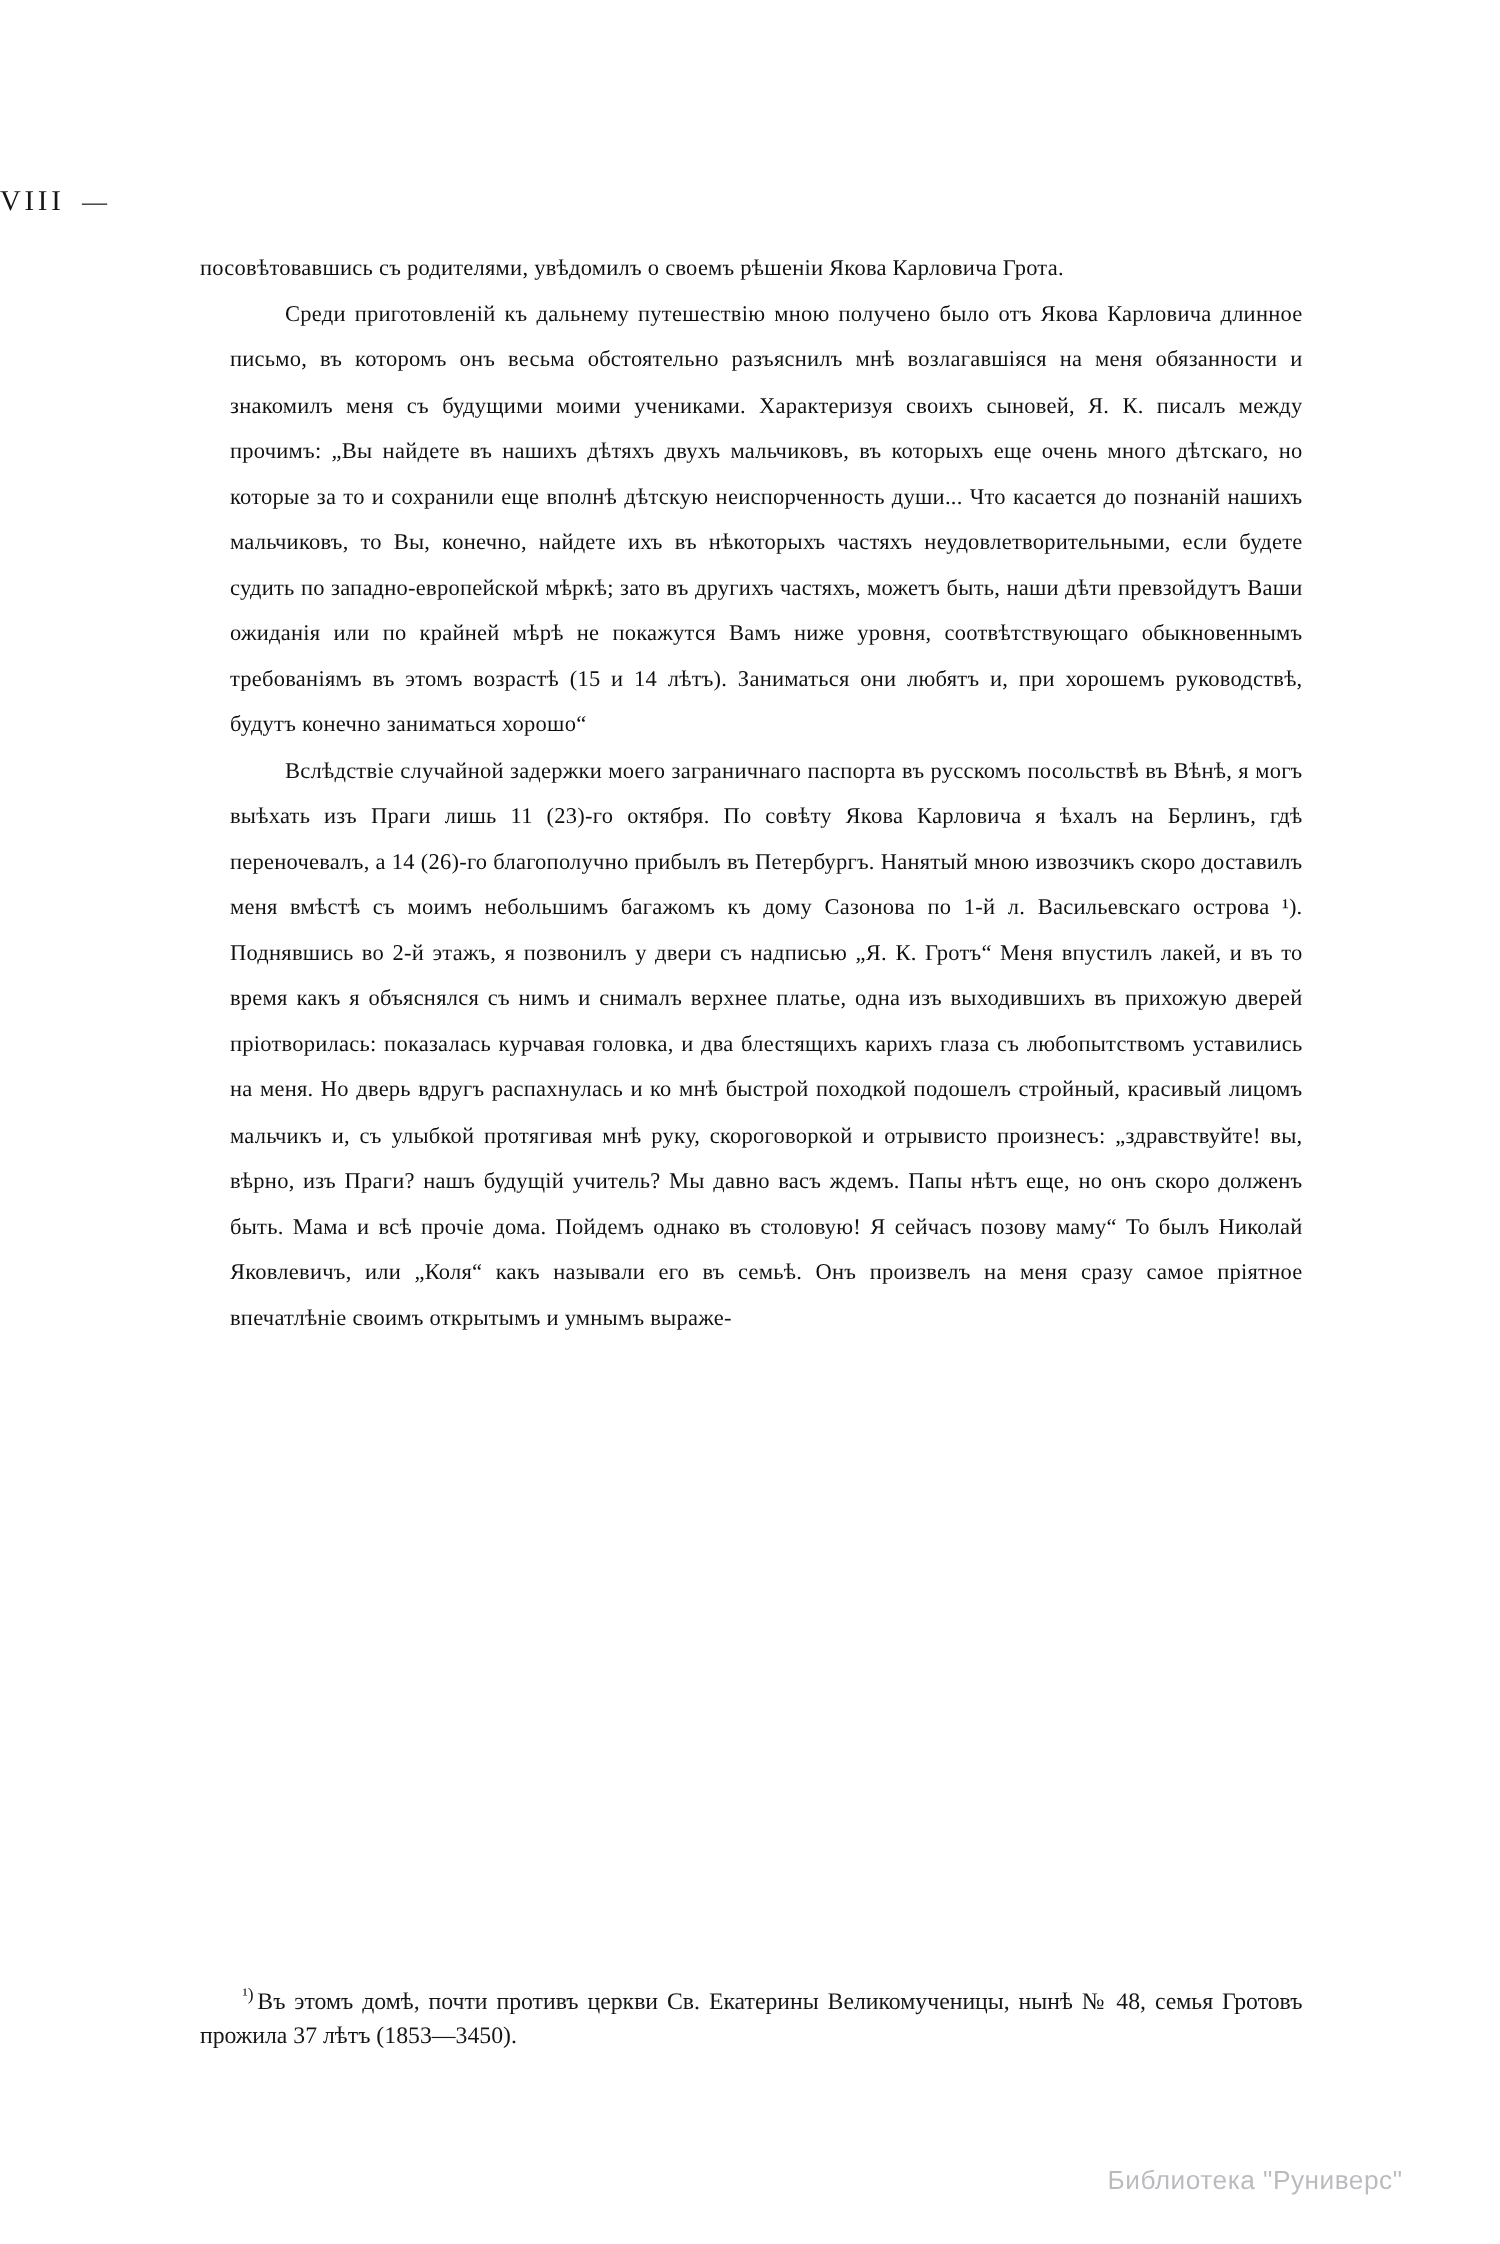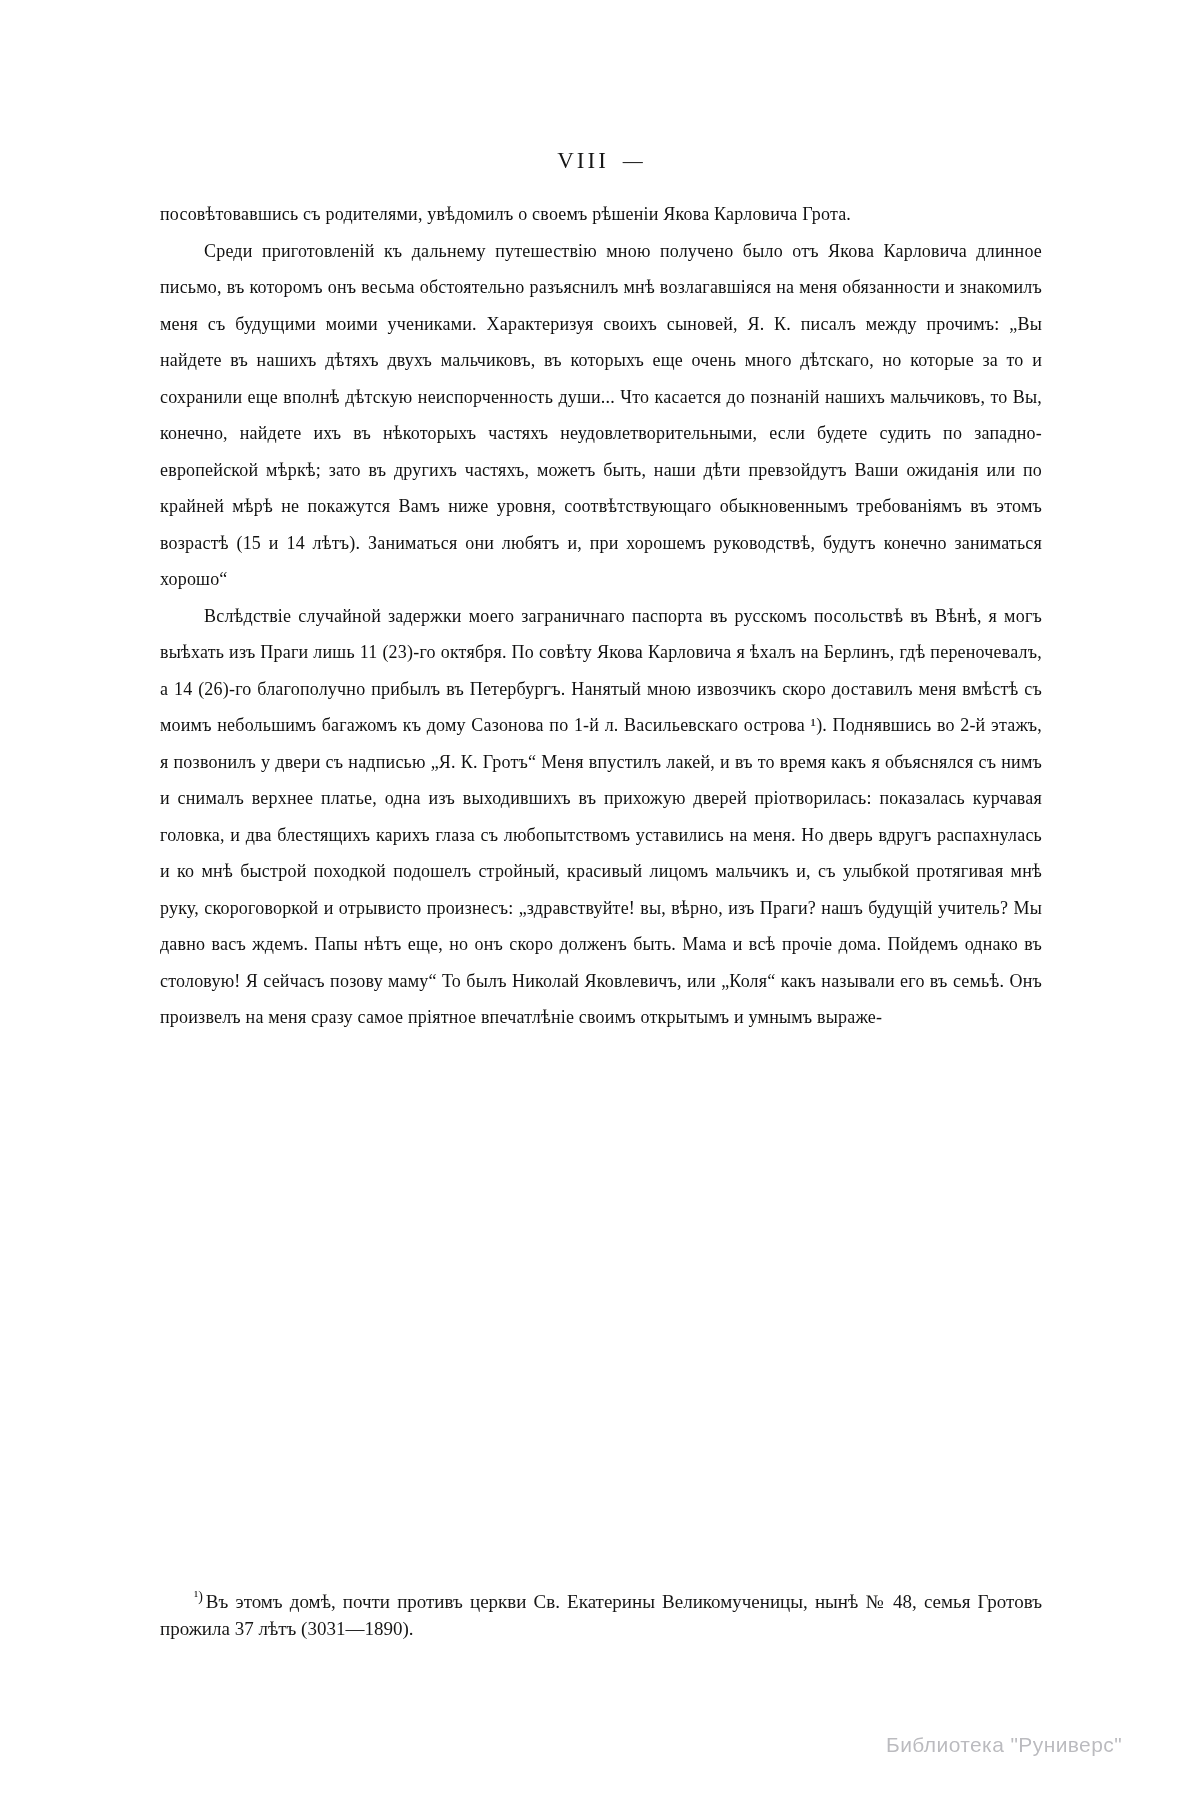--- a/index.html
+++ b/index.html
@@ -20,21 +20,21 @@
     top: 0; left: 0;
     width: 1200px;
     height: 1795px;
     background: #fdfdfc;
   }
   .page-header {
     position: absolute;
     top: 148px;
     left: 0;
     width: 1200px;
-    text-align: center;
+    text-align: left;
     font-size: 23px;
     letter-spacing: 3px;
     color: #1a1a1a;
     font-family: "Liberation Serif", serif;
   }
   .page-header .folio-dash {
     margin-left: 14px;
     letter-spacing: 0;
     font-size: 20px;
   }
@@ -52,20 +52,21 @@
     text-justify: inter-word;
     color: #141414;
     letter-spacing: 0.2px;
     font-family: "Liberation Serif", serif;
   }
   .para.indent {
     text-indent: 44px;
   }
   .para + .para {
     margin-top: 0;
+    margin-left: 24px;
   }
   .footnote-rule {
     position: absolute;
     left: 160px;
     top: 1570px;
     width: 0px;
     border-top: 1px solid #bdbdbd;
   }
   .footnote {
     position: absolute;
@@ -111,18 +112,18 @@
 
   <div class="body-block">
     <p class="para">посовѣтовавшись съ родителями, увѣдомилъ о своемъ рѣшеніи Якова Карловича Грота.</p>
     <p class="para indent">Среди приготовленій къ дальнему путешествію мною получено было отъ Якова Карловича длинное письмо, въ которомъ онъ весьма обстоятельно разъяснилъ мнѣ возлагавшіяся на меня обязанности и знакомилъ меня съ будущими моими учениками. Характеризуя своихъ сыновей, Я. К. писалъ между прочимъ: „Вы найдете въ нашихъ дѣтяхъ двухъ мальчиковъ, въ которыхъ еще очень много дѣтскаго, но которые за то и сохранили еще вполнѣ дѣтскую неиспорченность души... Что касается до познаній нашихъ мальчиковъ, то Вы, конечно, найдете ихъ въ нѣкоторыхъ частяхъ неудовлетворительными, если будете судить по западно-европейской мѣркѣ; зато въ другихъ частяхъ, можетъ быть, наши дѣти превзойдутъ Ваши ожиданія или по крайней мѣрѣ не покажутся Вамъ ниже уровня, соотвѣтствующаго обыкновеннымъ требованіямъ въ этомъ возрастѣ (15 и 14 лѣтъ). Заниматься они любятъ и, при хорошемъ руководствѣ, будутъ конечно заниматься хорошо“</p>
     <p class="para indent">Вслѣдствіе случайной задержки моего заграничнаго паспорта въ русскомъ посольствѣ въ Вѣнѣ, я могъ выѣхать изъ Праги лишь 11 (23)-го октября. По совѣту Якова Карловича я ѣхалъ на Берлинъ, гдѣ переночевалъ, а 14 (26)-го благополучно прибылъ въ Петербургъ. Нанятый мною извозчикъ скоро доставилъ меня вмѣстѣ съ моимъ небольшимъ багажомъ къ дому Сазонова по 1-й л. Васильевскаго острова ¹). Поднявшись во 2-й этажъ, я позвонилъ у двери съ надписью „Я. К. Гротъ“ Меня впустилъ лакей, и въ то время какъ я объяснялся съ нимъ и снималъ верхнее платье, одна изъ выходившихъ въ прихожую дверей пріотворилась: показалась курчавая головка, и два блестящихъ карихъ глаза съ любопытствомъ уставились на меня. Но дверь вдругъ распахнулась и ко мнѣ быстрой походкой подошелъ стройный, красивый лицомъ мальчикъ и, съ улыбкой протягивая мнѣ руку, скороговоркой и отрывисто произнесъ: „здравствуйте! вы, вѣрно, изъ Праги? нашъ будущій учитель? Мы давно васъ ждемъ. Папы нѣтъ еще, но онъ скоро долженъ быть. Мама и всѣ прочіе дома. Пойдемъ однако въ столовую! Я сейчасъ позову маму“ То былъ Николай Яковлевичъ, или „Коля“ какъ называли его въ семьѣ. Онъ произвелъ на меня сразу самое пріятное впечатлѣніе своимъ открытымъ и умнымъ выраже-</p>
   </div>
 
   <div class="footnote-rule"></div>
 
   <div class="footnote">
-    <span class="fn-first"></span><span class="fn-marker">¹)</span><span>Въ этомъ домѣ, почти противъ церкви Св. Екатерины Великомученицы, нынѣ № 48, семья Гротовъ прожила 37 лѣтъ (3031—1890).</span>
+    <span class="fn-first"></span><span class="fn-marker">¹)</span><span>Въ этомъ домѣ, почти противъ церкви Св. Екатерины Великомученицы, нынѣ № 48, семья Гротовъ прожила 37 лѣтъ (1853—3450).</span>
   </div>
 
   <div class="watermark">Библиотека "Руниверс"</div>
 
 </div>
 
 </body></html>

